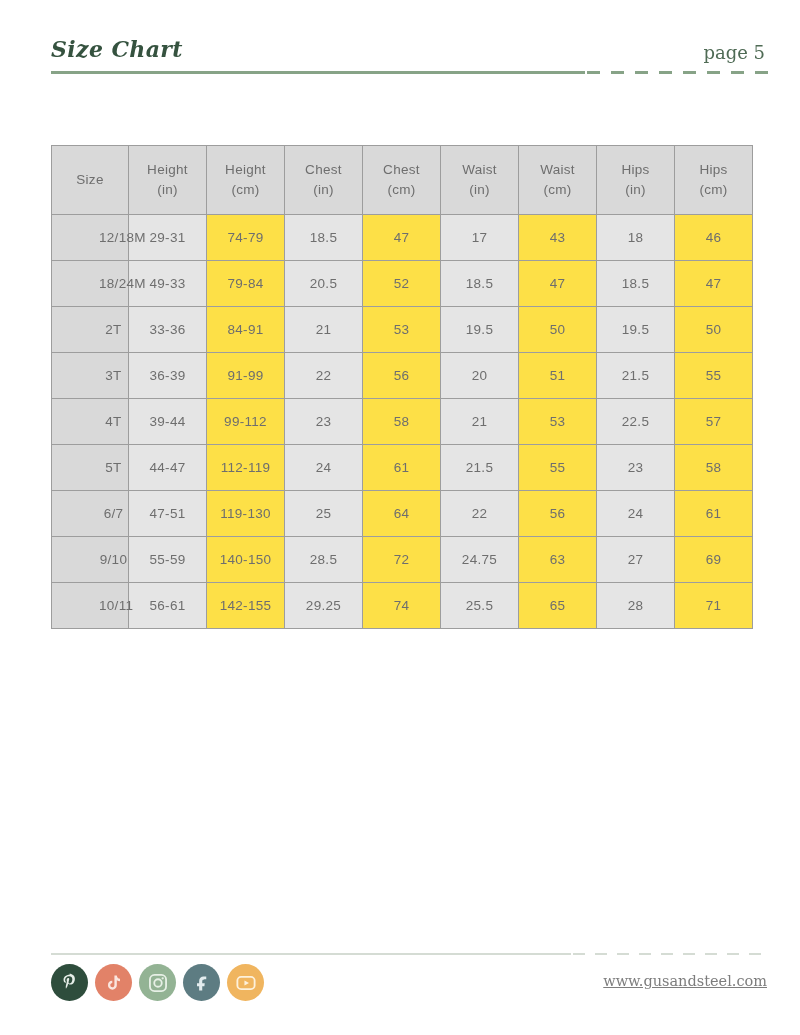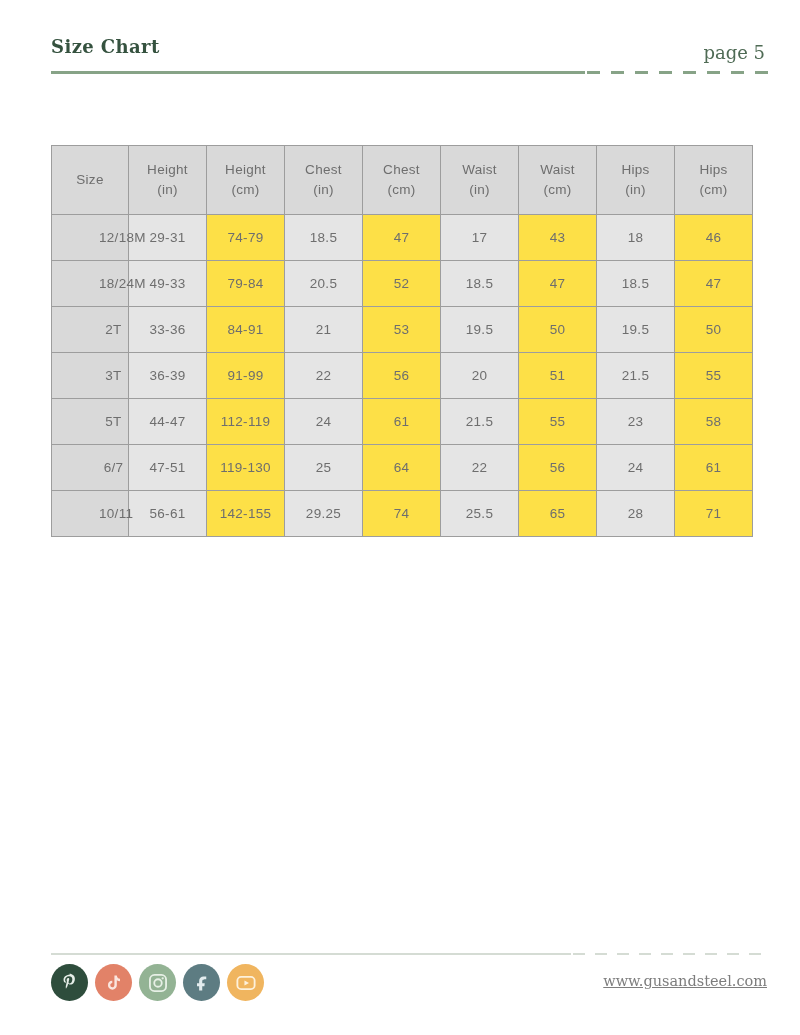--- a/index.html
+++ b/index.html
@@ -21,25 +21,26 @@
     left: 51px;
     top: 36px;
     width: 718px;
     height: 44px;
   }
   #page-title {
     position: absolute;
     left: 0;
     top: 0;
     font-family: "DejaVu Serif", "Liberation Serif", serif;
-    font-size: 18px;
+    font-size: 22px;
     font-weight: bold;
     color: #35523f;
     letter-spacing: 0.4px;
     white-space: nowrap;
+    font-style: italic;
   }
   #page-number {
     position: absolute;
     right: 4px;
     top: 6px;
     font-family: "DejaVu Serif", "Liberation Serif", serif;
     font-size: 18px;
     color: #4f6b55;
     white-space: nowrap;
   }
@@ -269,20 +270,31 @@
           <td class="col-plain">36-39</td>
           <td class="col-shade">91-99</td>
           <td class="col-plain">22</td>
           <td class="col-shade">56</td>
           <td class="col-plain">20</td>
           <td class="col-shade">51</td>
           <td class="col-plain">21.5</td>
           <td class="col-shade">55</td>
         </tr>
         <tr>
+          <td class="col-size">4T</td>
+          <td class="col-plain">39-44</td>
+          <td class="col-shade">99-112</td>
+          <td class="col-plain">23</td>
+          <td class="col-shade">58</td>
+          <td class="col-plain">21</td>
+          <td class="col-shade">53</td>
+          <td class="col-plain">22.5</td>
+          <td class="col-shade">57</td>
+        </tr>
+        <tr>
           <td class="col-size">5T</td>
           <td class="col-plain">44-47</td>
           <td class="col-shade">112-119</td>
           <td class="col-plain">24</td>
           <td class="col-shade">61</td>
           <td class="col-plain">21.5</td>
           <td class="col-shade">55</td>
           <td class="col-plain">23</td>
           <td class="col-shade">58</td>
         </tr>
@@ -291,20 +303,31 @@
           <td class="col-plain">47-51</td>
           <td class="col-shade">119-130</td>
           <td class="col-plain">25</td>
           <td class="col-shade">64</td>
           <td class="col-plain">22</td>
           <td class="col-shade">56</td>
           <td class="col-plain">24</td>
           <td class="col-shade">61</td>
         </tr>
         <tr>
+          <td class="col-size">9/10</td>
+          <td class="col-plain">55-59</td>
+          <td class="col-shade">140-150</td>
+          <td class="col-plain">28.5</td>
+          <td class="col-shade">72</td>
+          <td class="col-plain">24.75</td>
+          <td class="col-shade">63</td>
+          <td class="col-plain">27</td>
+          <td class="col-shade">69</td>
+        </tr>
+        <tr>
           <td class="col-size">10/11</td>
           <td class="col-plain">56-61</td>
           <td class="col-shade">142-155</td>
           <td class="col-plain">29.25</td>
           <td class="col-shade">74</td>
           <td class="col-plain">25.5</td>
           <td class="col-shade">65</td>
           <td class="col-plain">28</td>
           <td class="col-shade">71</td>
         </tr>

